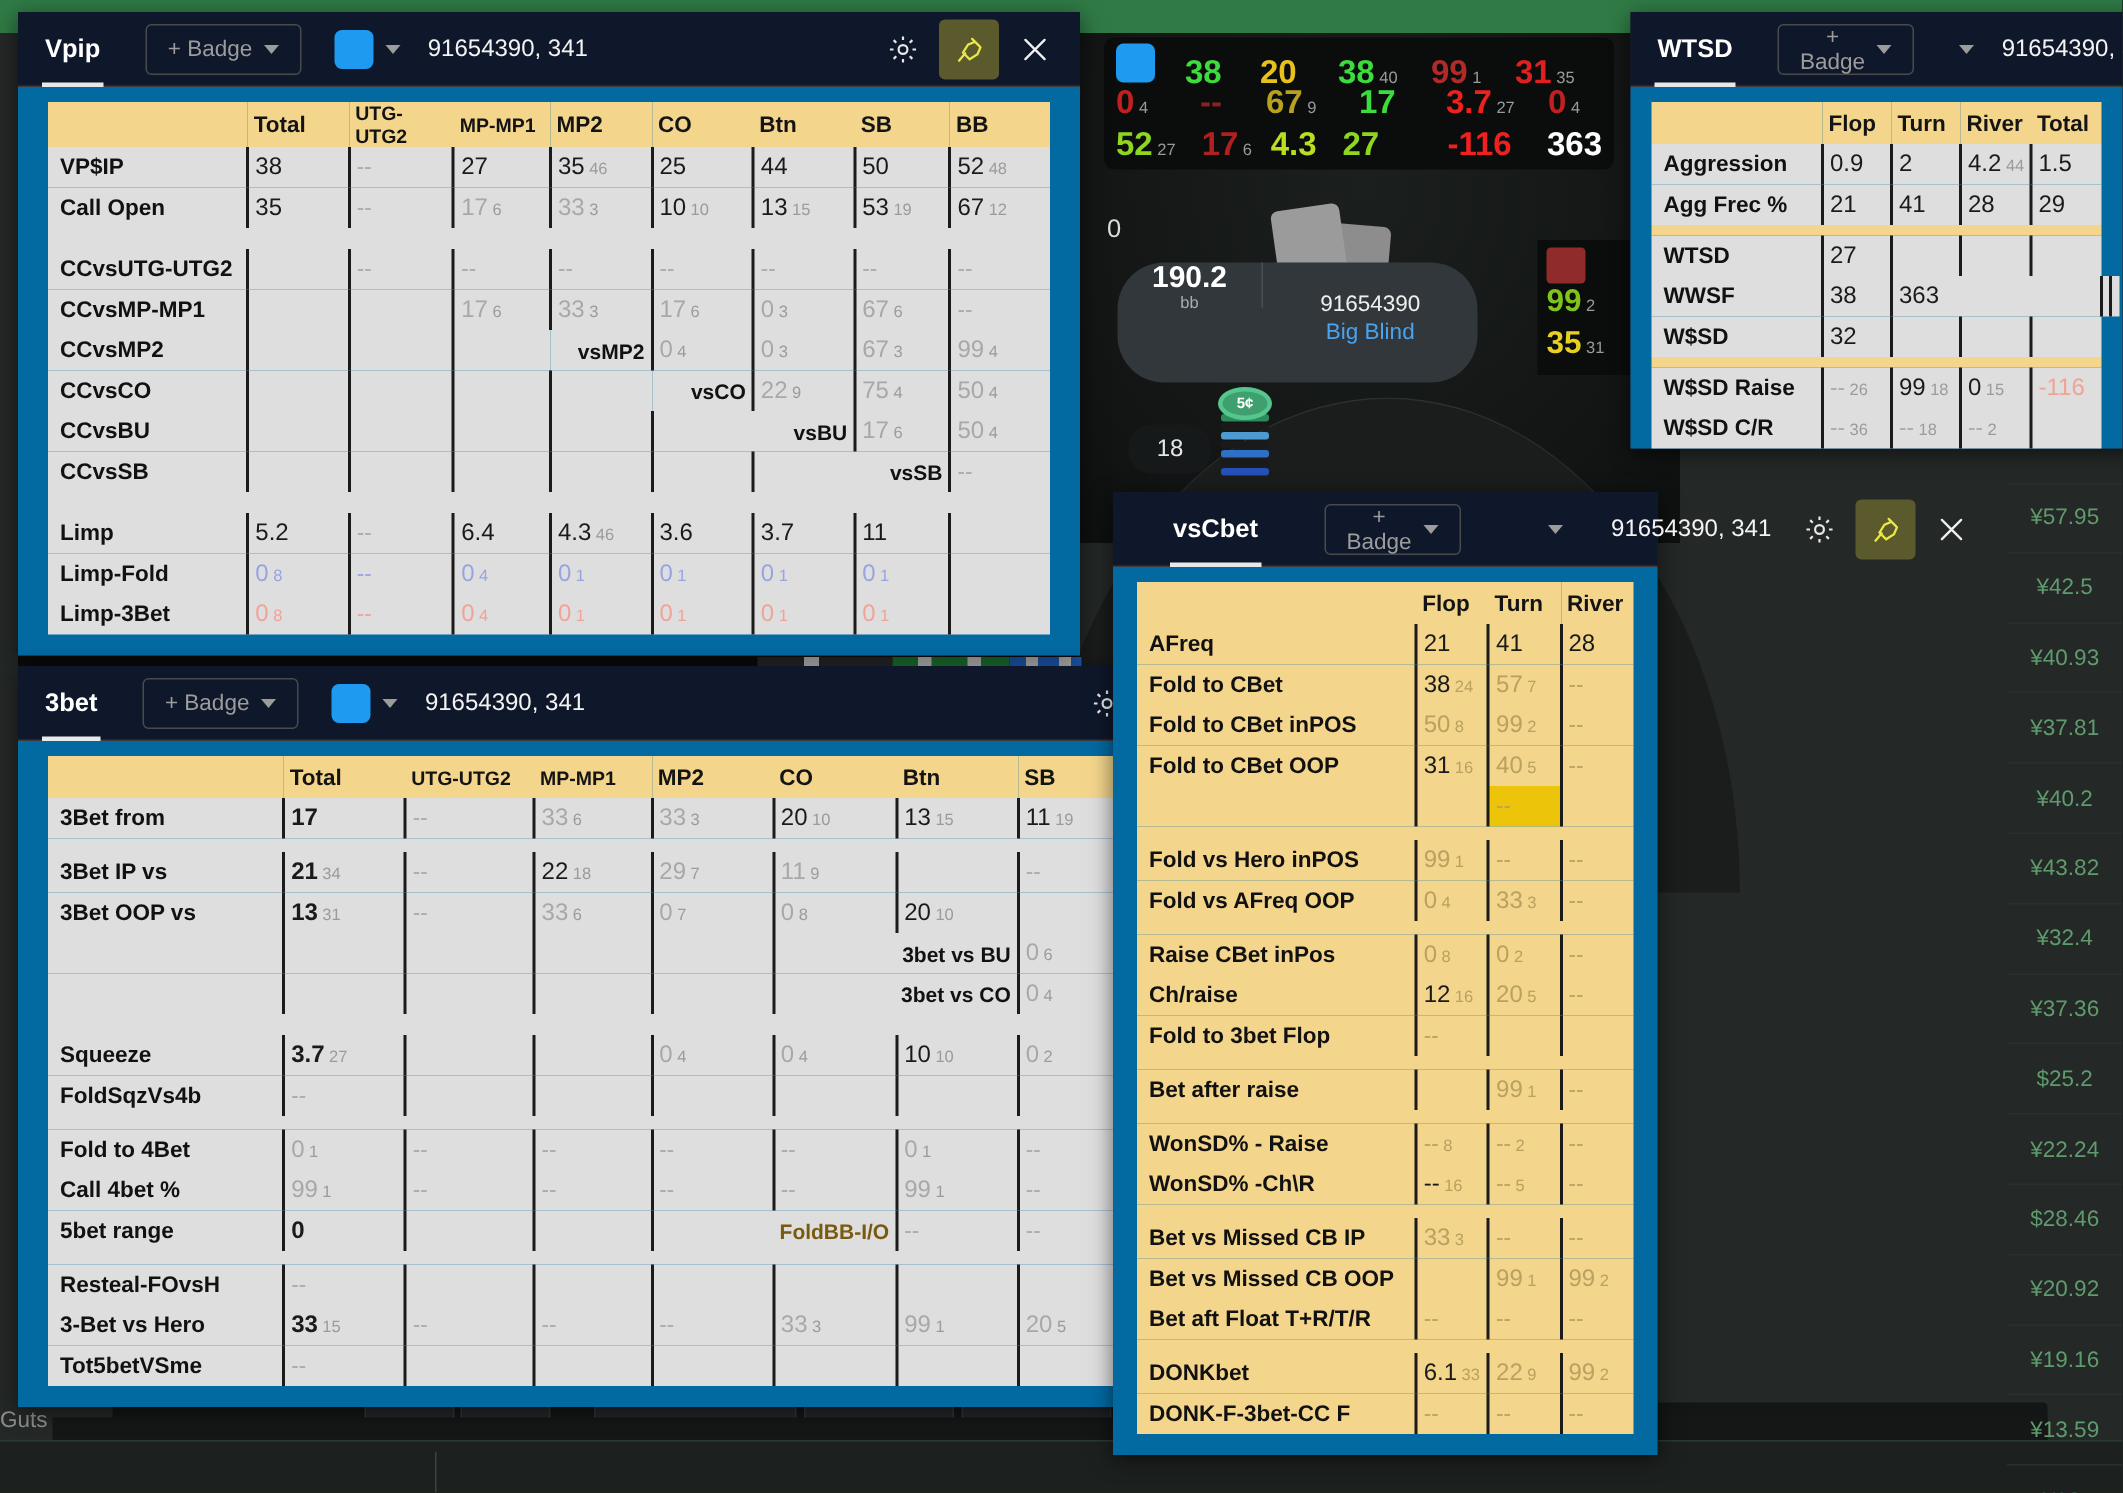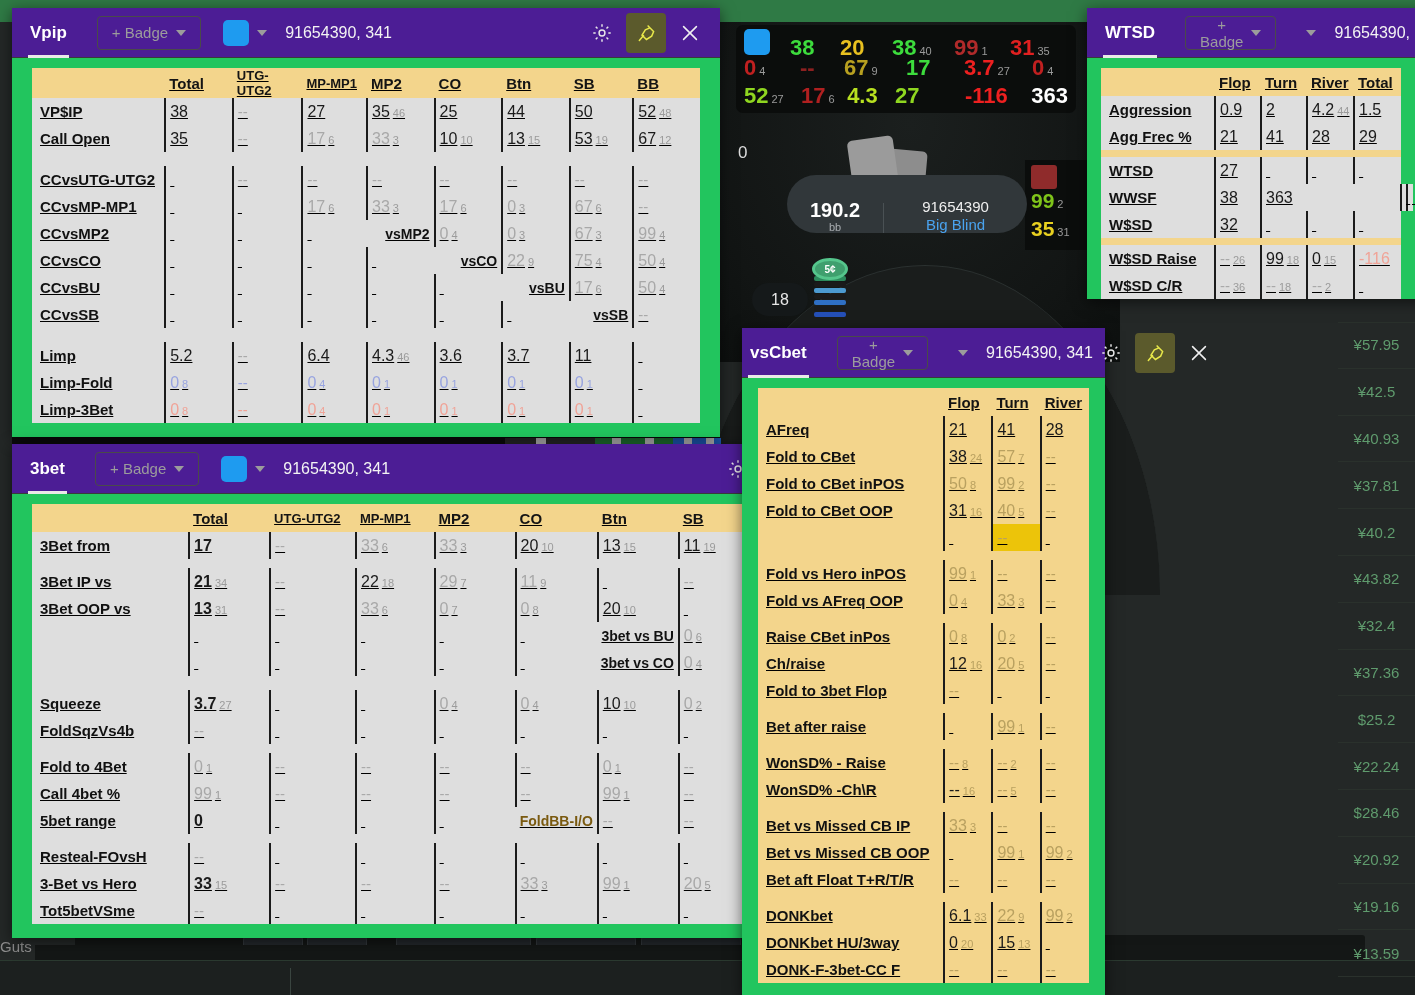--- a/index.html
+++ b/index.html
@@ -58,23 +58,23 @@
     position: absolute; left: 1025px; top: 160px; width: 62px; height: 90px;
     background: #0b0d0c; padding: 5px 6px;
   }
   .hud-mini .sw { width: 26px; height: 24px; background: #8f2b2b; border-radius: 3px; }
   .hud-mini .r { display: flex; align-items: baseline; height: 28px; }
   .hud-mini .v { font-size: 21px; font-weight: 600; }
   .hud-mini .s { font-size: 11px; color: #9a9a9a; margin-left: 3px; }
 
   
   .seat-plate {
-    position: absolute; left: 787px; top: 175px; width: 240px; height: 58px;
+    position: absolute; left: 745px; top: 175px; width: 240px; height: 80px;
     background: #31373a; border-radius: 31px;
-    display: flex; align-items: flex-end; color: #fff;
+    display: flex; align-items: flex-start; color: #fff;
   }
   .seat-stack { width: 96px; text-align: center; }
   .seat-stack .amt { font-size: 20px; font-weight: 700; line-height: 1.05; }
   .seat-stack .bb { font-size: 11px; color: #a9aeb1; }
   .seat-sep { width: 1px; height: 30px; background: #4a5154; }
   .seat-name { flex: 1; text-align: center; margin-top: 18px; }
   .seat-name .nm { font-size: 15px; color: #efefef; line-height: 1.3; }
   .seat-name .pos { font-size: 15px; color: #4aa3ef; }
 
   .cards-holder { position: absolute; left: 850px; top: 138px; width: 90px; height: 45px; }
@@ -102,21 +102,21 @@
   .money-cell {
     height: 46.8px; display: flex; align-items: center; justify-content: center;
     color: #5f9b6d; font-size: 15px; border-bottom: 1px solid #2a312c;
   }
   .money-col-top { position:absolute; left:1338px; top:322px; width:77px; height:1px; background:#2a312c;}
 
   
   .win { position: absolute; background: #2b2b2b; box-shadow: 0 3px 14px rgba(0,0,0,.55); }
   .win-bar {
     height: 50px; display: flex; align-items: center; padding: 0 0 0 18px;
-    position: relative; border-bottom: 1px solid #3a3a3a; background: #4c1d95;
+    position: relative; border-bottom: 1px solid #3a3a3a; background: #0f172a;
   }
   .win-title { color: #fff; font-size: 17px; font-weight: 700; position: relative; }
   .win-title::after {
     content: ""; position: absolute; left: -2px; bottom: -15px; right: -2px;
     height: 3px; background: #e9e9e9;
   }
   .badge-btn {
     margin-left: 30px; height: 34px; padding: 0 14px; border: 1px solid #4a4a4a;
     border-radius: 4px; color: #9c9c9c; font-size: 15px;
     display: flex; align-items: center; gap: 8px; background: transparent; cursor: pointer;
@@ -124,21 +124,21 @@
   .caret { width: 0; height: 0; border-left: 5px solid transparent; border-right: 5px solid transparent; border-top: 6px solid #9c9c9c; }
   .color-swatch { width: 26px; height: 26px; border-radius: 5px; background: #1e9bf0; margin-left: 22px; }
   .swatch-caret { margin-left: 8px; width: 0; height: 0; border-left: 5px solid transparent; border-right: 5px solid transparent; border-top: 6px solid #9c9c9c; }
   .win-id { margin-left: 18px; color: #f3f3f3; font-size: 16px; white-space: nowrap; }
   .ico { width: 36px; height: 36px; display: flex; align-items: center; justify-content: center; cursor: pointer; }
   .ico svg { display: block; }
   .pin-box { background: #5b5a2c; border-radius: 4px; width: 40px; height: 40px; display:flex;align-items:center;justify-content:center; cursor:pointer;}
   .bar-right { margin-left: auto; display: flex; align-items: center; gap: 6px; padding-right: 12px; }
 
   
-  .tbl-wrap { background: #22c55e; padding: 10px 20px 14px 20px; text-decoration: underline; }
+  .tbl-wrap { background: #0369a1; padding: 10px 20px 14px 20px; }
   table.stat { border-collapse: collapse; width: 100%; table-layout: fixed; }
   table.stat td, table.stat th { padding: 0; }
   .stat .hdr th {
     background: #f3d58c; color: #141414; font-weight: 700; text-align: left;
     height: 28px; padding-left: 4px; font-size: 15px; vertical-align: middle;
   }
   .stat .hdr th.small { font-size: 13px; }
   .stat .hdr th.lbl { background: #f3d58c; }
   .stat tbody td { background: #dedede; height: 27px; font-size: 15px; color: #1a1a1a; padding-left: 4px; vertical-align: middle; }
   .stat tbody td.lbl { font-weight: 700; padding-left: 8px; color:#111; }
@@ -755,21 +755,21 @@
               <td class="vline">&nbsp;</td>
               <td class="vline">&nbsp;</td>
               <td class="vline">&nbsp;</td>
             </tr>
           </tbody>
         </table>
     </div>
   </div>
 
   <div class="win" id="win-vscbet">
-    <div class="win-bar" style="padding-left:8px;">
+    <div class="win-bar" style="padding-left:40px;gap:14px;">
       <span class="win-title">vsCbet</span>
       <button class="badge-btn">
         <span>+ Badge</span>
         <span class="caret"></span>
       </button>
       <span class="color-swatch"></span>
       <span class="swatch-caret"></span>
       <span class="win-id">91654390, 341</span>
       <span class="bar-right">
         <span class="ico">
@@ -922,26 +922,20 @@
             <tr>
               <td colspan="4" class="spacer" style="height: 9px;"></td>
             </tr>
             <tr>
               <td class="lbl">DONKbet</td>
               <td class="vline"><span class="v">6.1</span><span class="sub">33</span></td>
               <td class="vline"><span class="v dim">22</span><span class="sub">9</span></td>
               <td class="vline"><span class="v dim">99</span><span class="sub">2</span></td>
             </tr>
             <tr>
-              <td class="lbl">DONKbet HU/3way</td>
-              <td class="vline"><span class="v">0</span><span class="sub">20</span></td>
-              <td class="vline"><span class="v">15</span><span class="sub">13</span></td>
-              <td class="vline">&nbsp;</td>
-            </tr>
-            <tr>
               <td class="lbl">DONK-F-3bet-CC F</td>
               <td class="vline"><span class="v dash">--</span></td>
               <td class="vline"><span class="v dash">--</span></td>
               <td class="vline"><span class="v dash">--</span></td>
             </tr>
           </tbody>
         </table>
     </div>
   </div>
 

